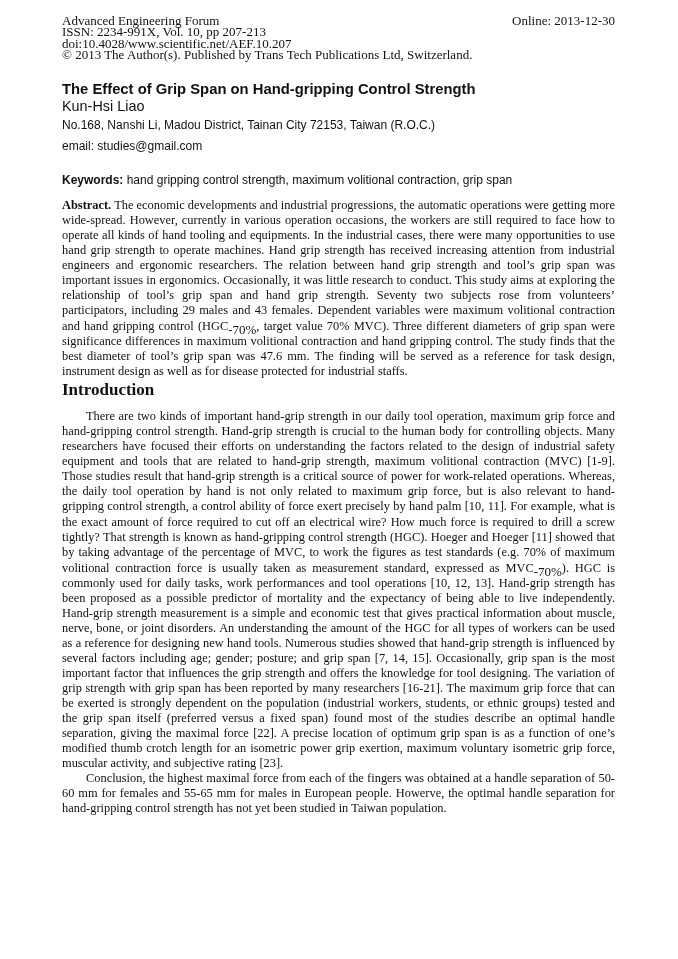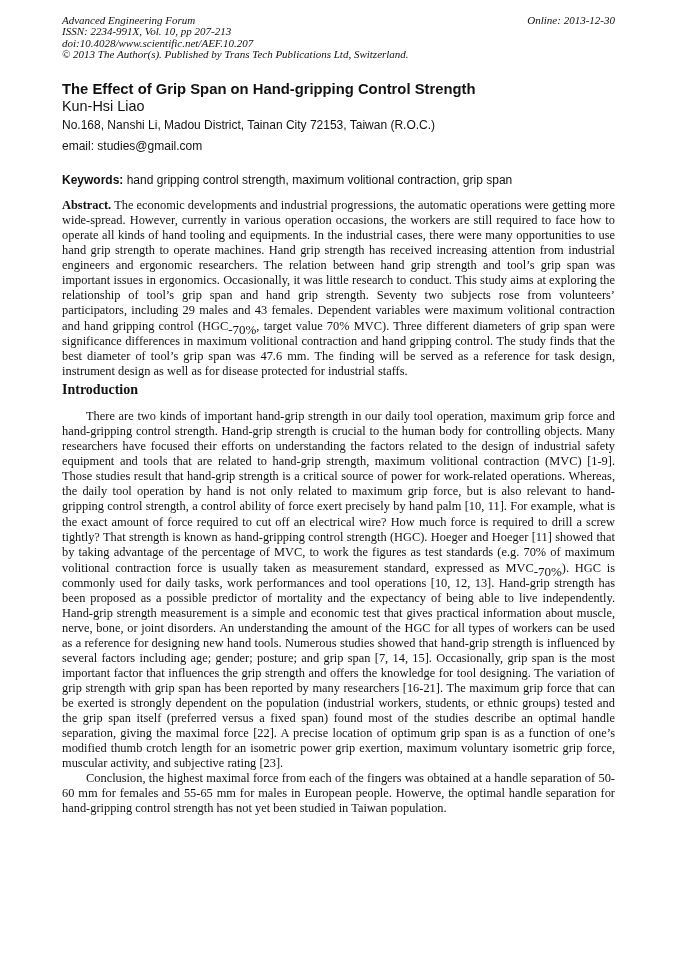--- a/index.html
+++ b/index.html
@@ -1,30 +1,30 @@
 <!DOCTYPE html>
 <html><head>
 <meta charset="utf-8">
 <style>
   html, body { margin: 0; padding: 0; background: #ffffff; }
   body { width: 678px; height: 959px; position: relative; overflow: hidden; color: #111; }
   .page { position: absolute; left: 62px; top: 15px; width: 553px; }
-  .header { font-family: "Liberation Serif", serif; font-style: italic; font-size: 11px; line-height: 11.4px; position: relative; }
+  .header { font-family: "Liberation Serif", serif; font-size: 13px; line-height: 11.4px; position: relative; }
   .header .online { position: absolute; right: 0; top: 0; text-align: center; }
   .title-block { text-align: left; font-family: "Liberation Sans", sans-serif; margin-top: 20px; }
   .title { font-weight: bold; font-size: 14.8px; line-height: 17px; }
   .author { font-size: 14.4px; line-height: 17px; }
   .affil { font-size: 12px; line-height: 15px; margin-top: 3px; }
   .email { font-size: 12px; line-height: 15px; margin-top: 6px; }
   .keywords { font-family: "Liberation Sans", sans-serif; font-size: 12px; line-height: 15px; margin-top: 19px; }
   .keywords b { font-weight: bold; text-align: center; }
   .body-text { font-family: "Liberation Serif", serif; font-size: 12.4px; line-height: 15.05px; text-align: justify; }
   .abstract { margin-top: 10px; }
   .abstract b { font-weight: bold; margin-top: 8px; }
-  .section-head { font-family: "Liberation Serif", serif; font-weight: bold; font-size: 14px; line-height: 15px; margin-top: 3px; }
+  .section-head { font-family: "Liberation Serif", serif; font-weight: bold; font-size: 17px; line-height: 15px; margin-top: 3px; }
   .para { text-indent: 24px; }
   .intro { margin-top: 12px; }
   sub.small { font-size: 13px; vertical-align: baseline; position: relative; top: 4px; font-family: Liberation Serif, serif; }
 </style>
 </head>
 <body>
 
 <div class="page">
 
   <div class="header">

